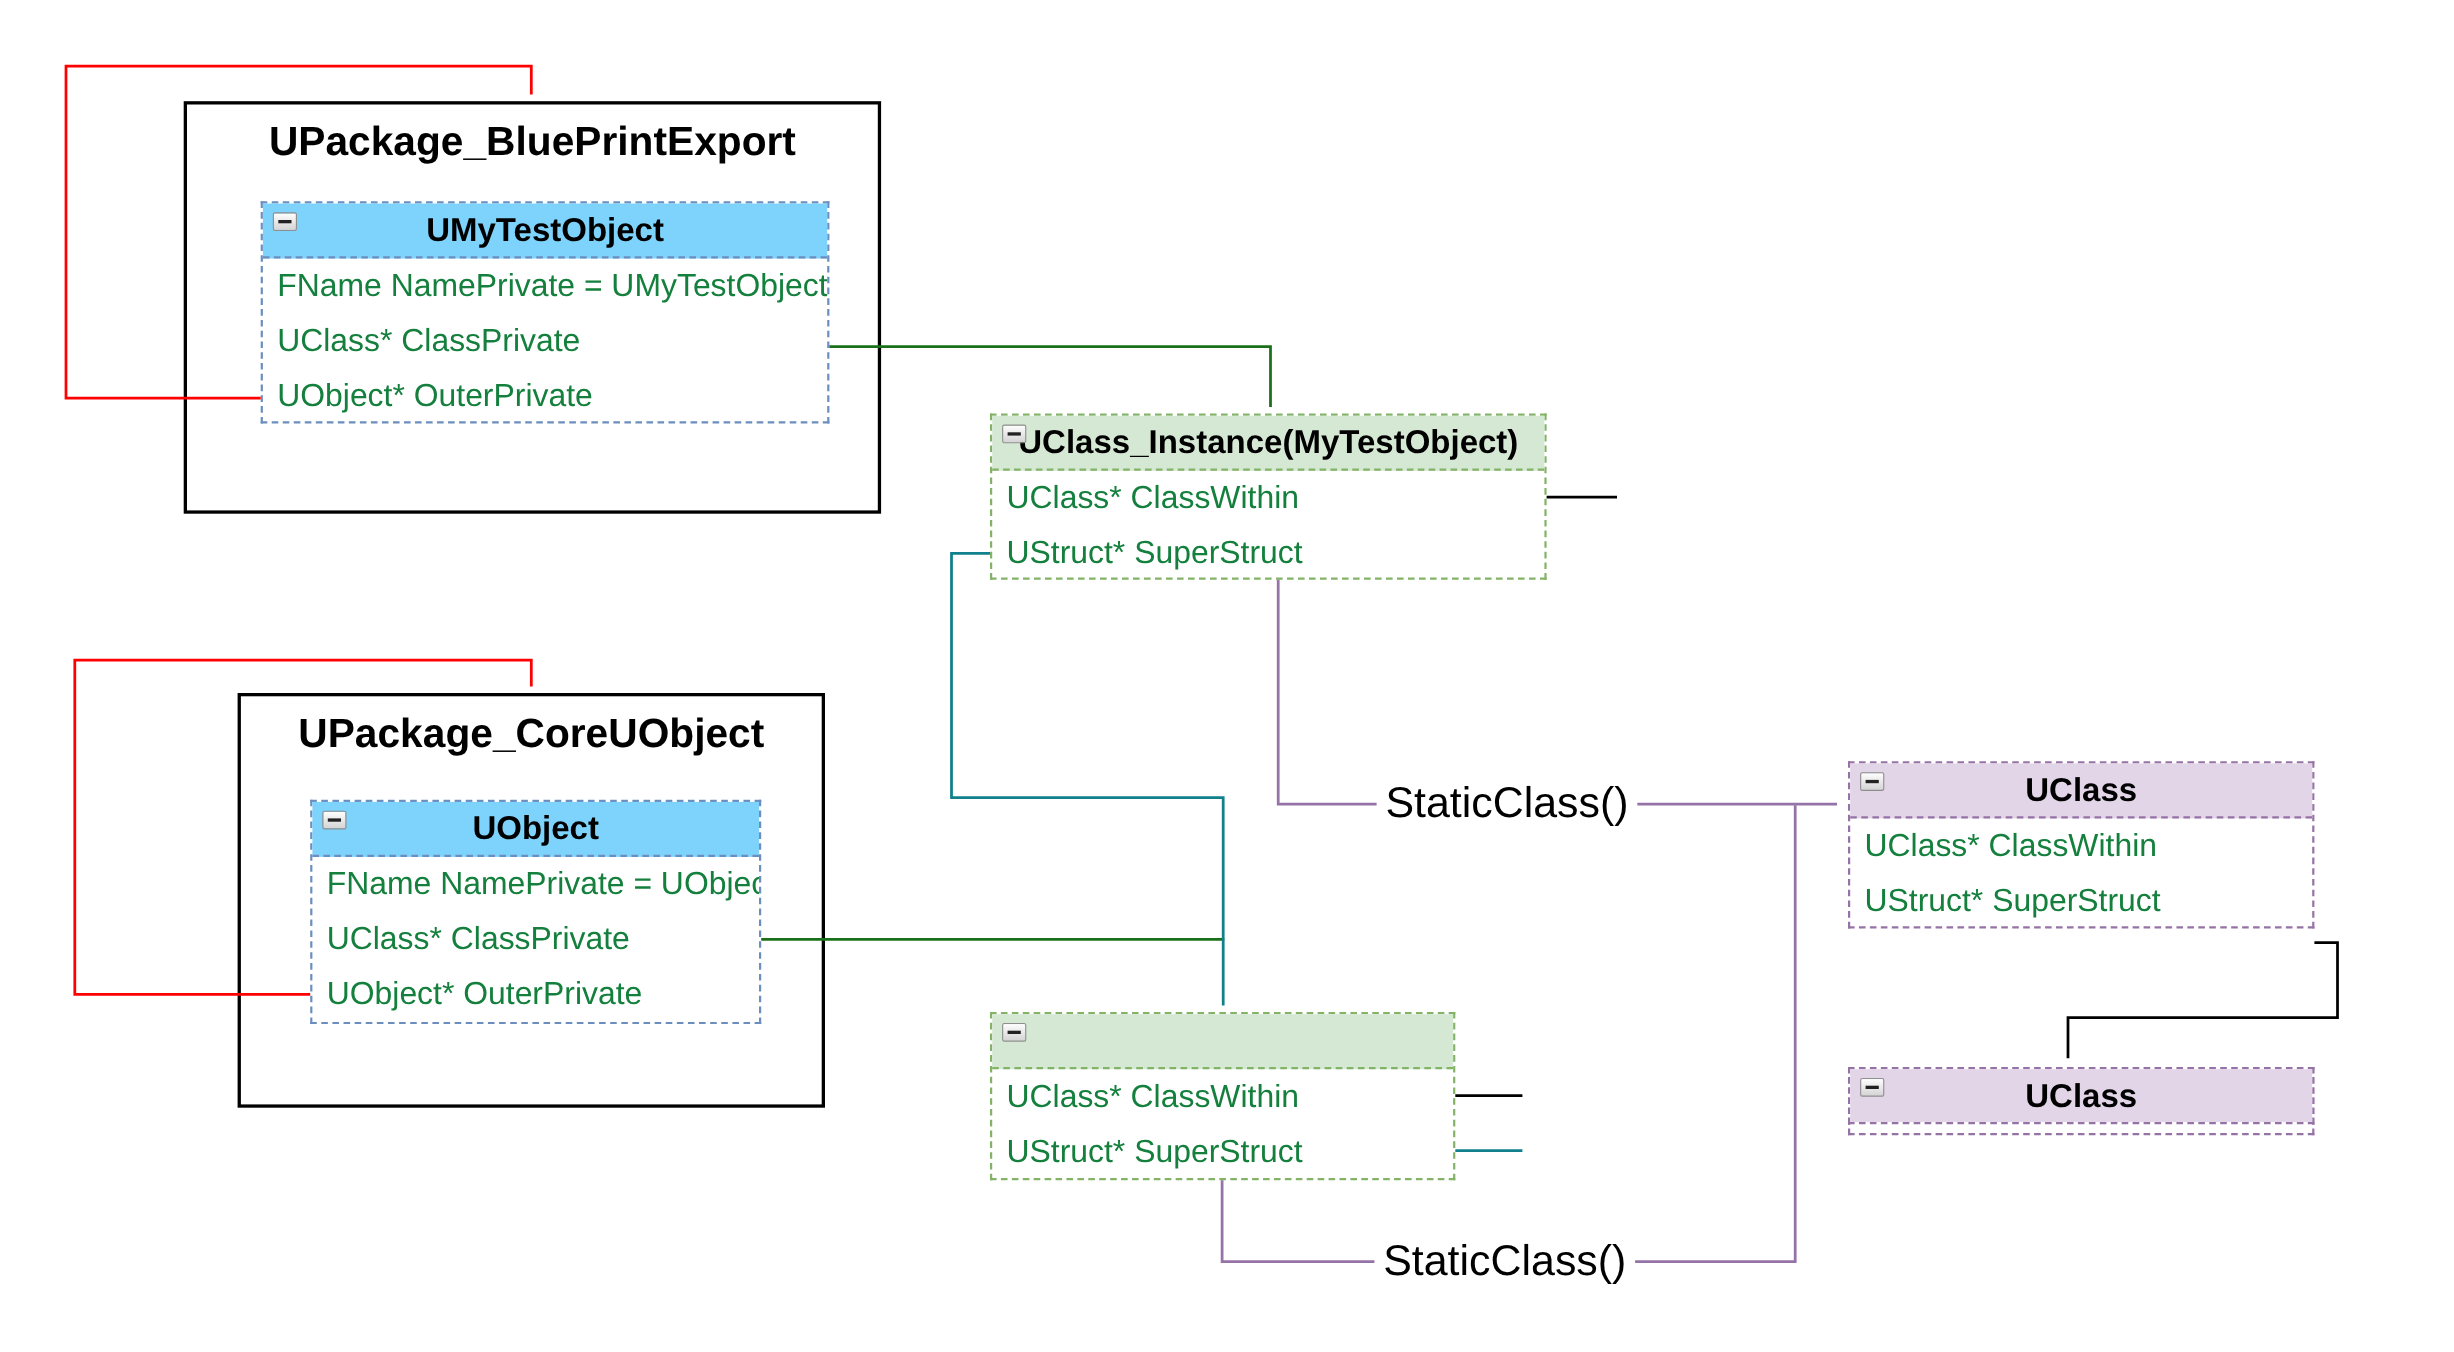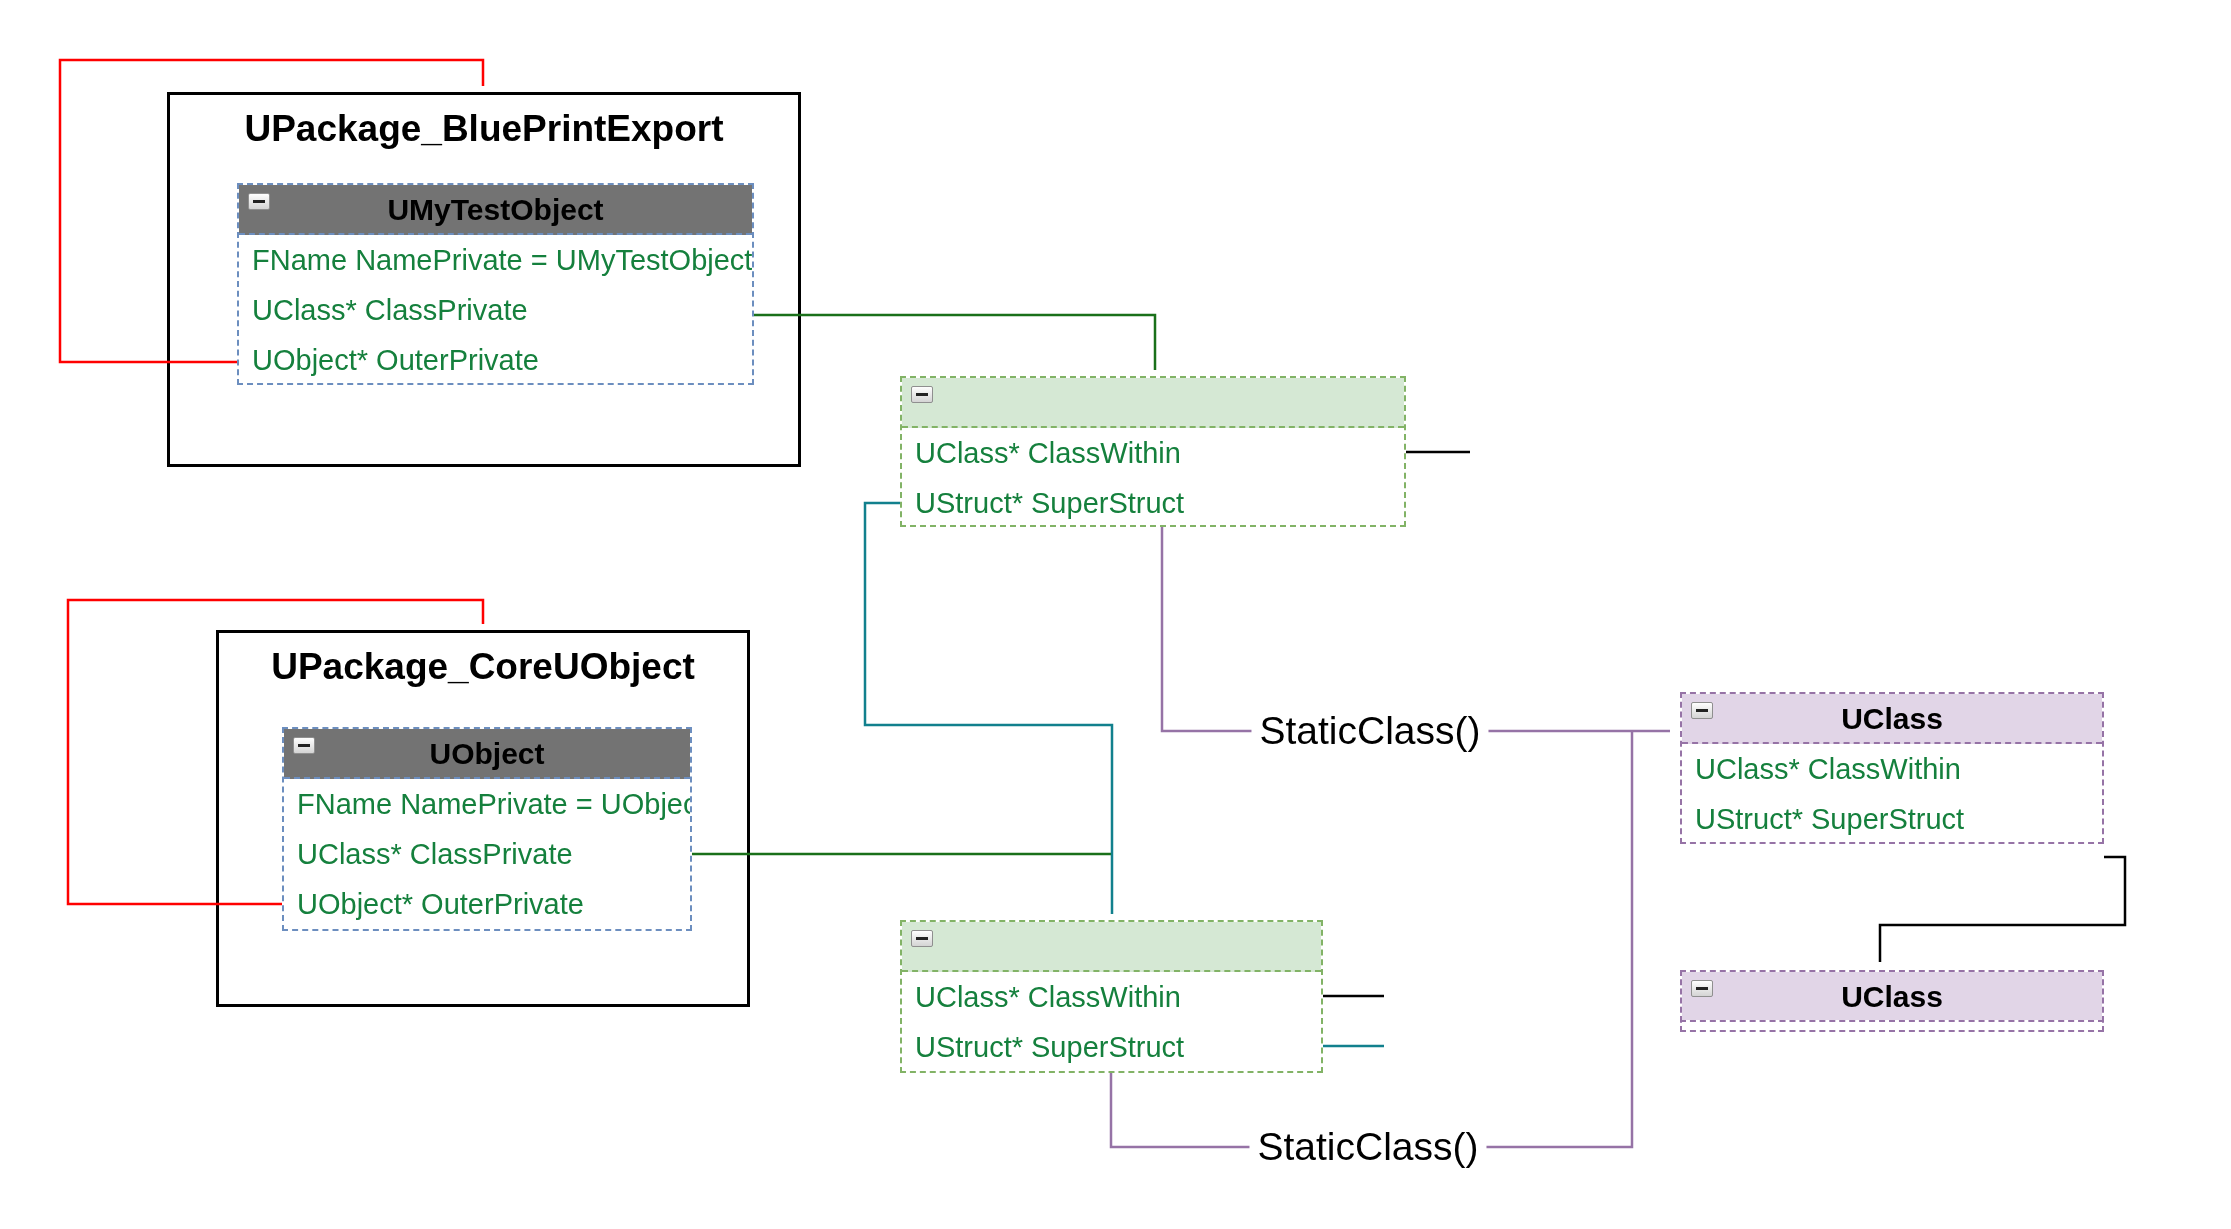--- a/index.html
+++ b/index.html
@@ -10,21 +10,21 @@
   .package{position:absolute;background:#ffffff;border:3px solid #000000;box-sizing:border-box;z-index:1;}
   .ptitle{display:block;text-align:center;font-weight:bold;font-size:37px;color:#000000;padding-top:13px;}
 
   
   .entity{position:absolute;background:#ffffff;border:2px dashed;box-sizing:border-box;z-index:2;}
   .entity.blue{border-color:#6c8ebf;}
   .entity.green{border-color:#82b366;}
   .entity.purple{border-color:#9673a6;}
   .ehead{position:relative;height:50px;line-height:50px;text-align:center;font-weight:bold;
          font-size:30px;color:#000000;border-bottom:2px dashed;box-sizing:border-box;}
-  .entity.blue  .ehead{background:#737373;border-color:#6c8ebf;}
+  .entity.blue  .ehead{background:#7dd3fc;border-color:#6c8ebf;}
   .entity.green .ehead{background:#d5e8d4;border-color:#82b366;}
   .entity.purple .ehead{background:#e1d5e7;border-color:#9673a6;}
   .entity.headeronly .ehead{border-bottom:none;height:100%;}
   .erow{height:50px;line-height:50px;font-size:29px;color:#15803d;padding-left:13px;
         white-space:nowrap;overflow:hidden;}
 
   
   .collapse{position:absolute;left:9px;top:8px;width:22px;height:17px;
             background:linear-gradient(#fefefe,#d4d4d4);border:1px solid #8f8f8f;
             border-radius:2px;box-sizing:border-box;cursor:pointer;}
@@ -78,20 +78,21 @@
     <div class="erow">FName NamePrivate = UMyTestObject</div>
     <div class="erow">UClass* ClassPrivate</div>
     <div class="erow">UObject* OuterPrivate</div>
   </div>
 
   <div class="entity green" id="e-inst1">
     <div class="ehead">
       <span class="collapse">
           <span class="bar"></span>
         </span>
+      <span>UClass_Instance(MyTestObject)</span>
     </div>
     <div class="erow">UClass* ClassWithin</div>
     <div class="erow">UStruct* SuperStruct</div>
   </div>
 
   <div class="entity blue" id="e-uobj">
     <div class="ehead">
       <span class="collapse">
           <span class="bar"></span>
         </span>

